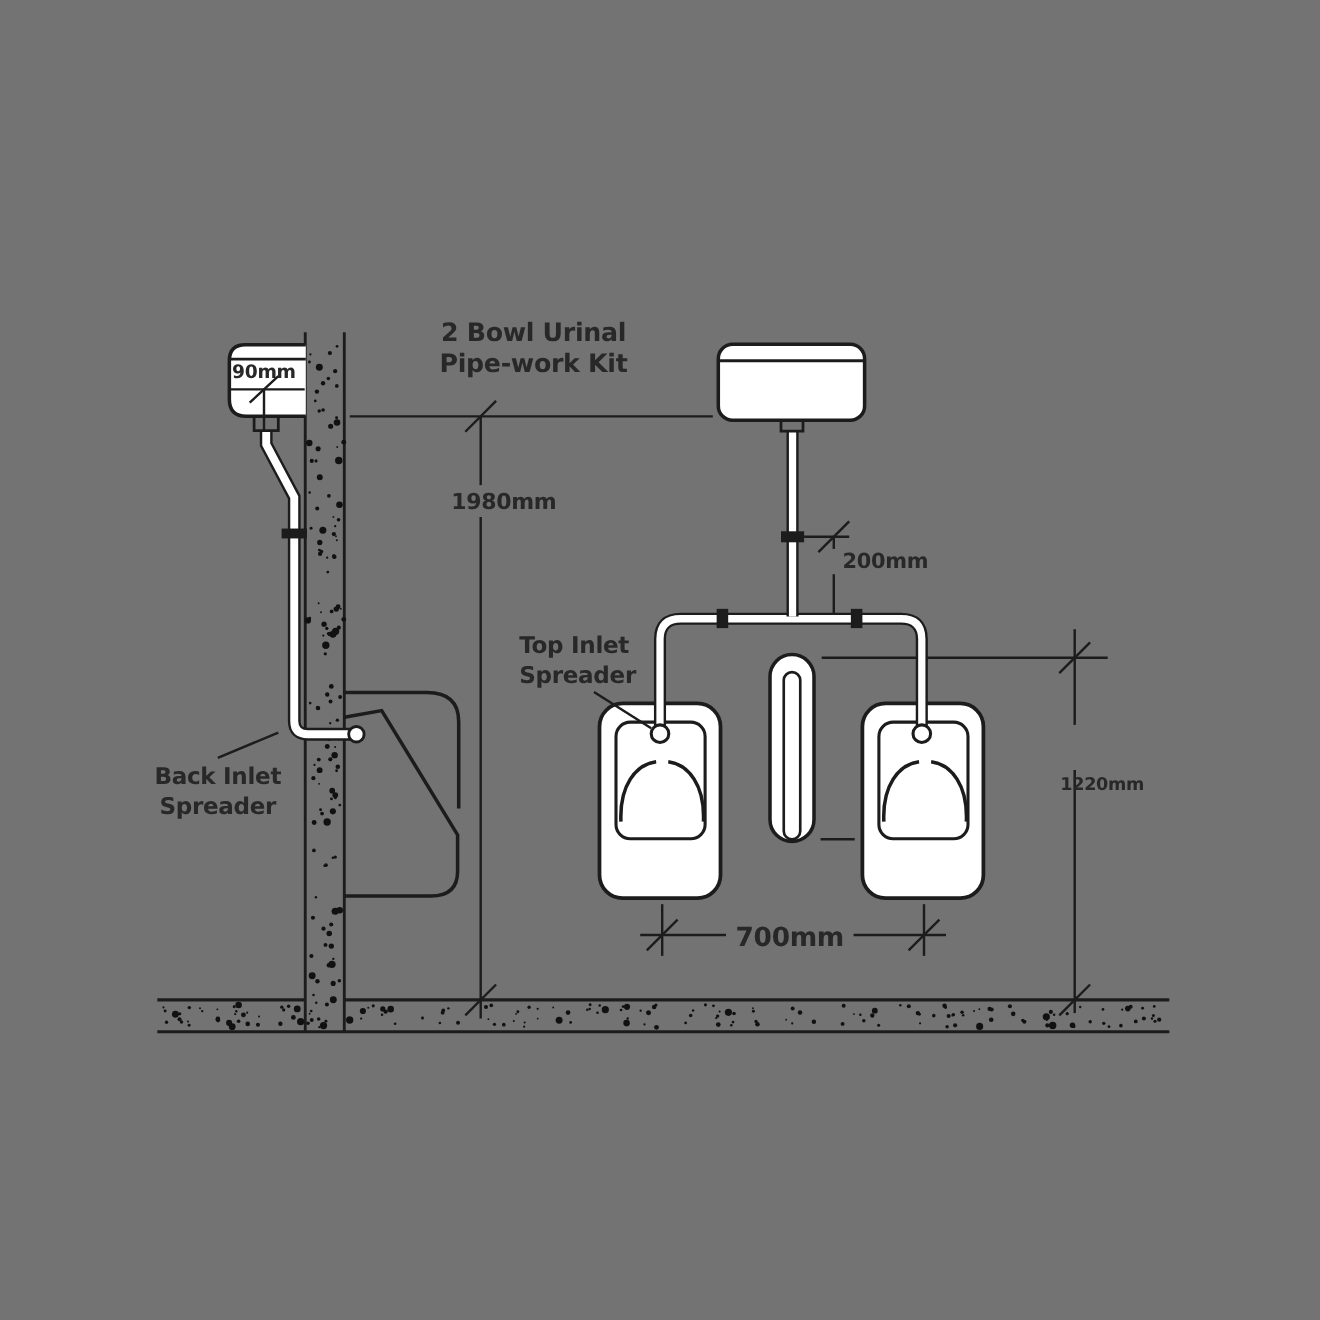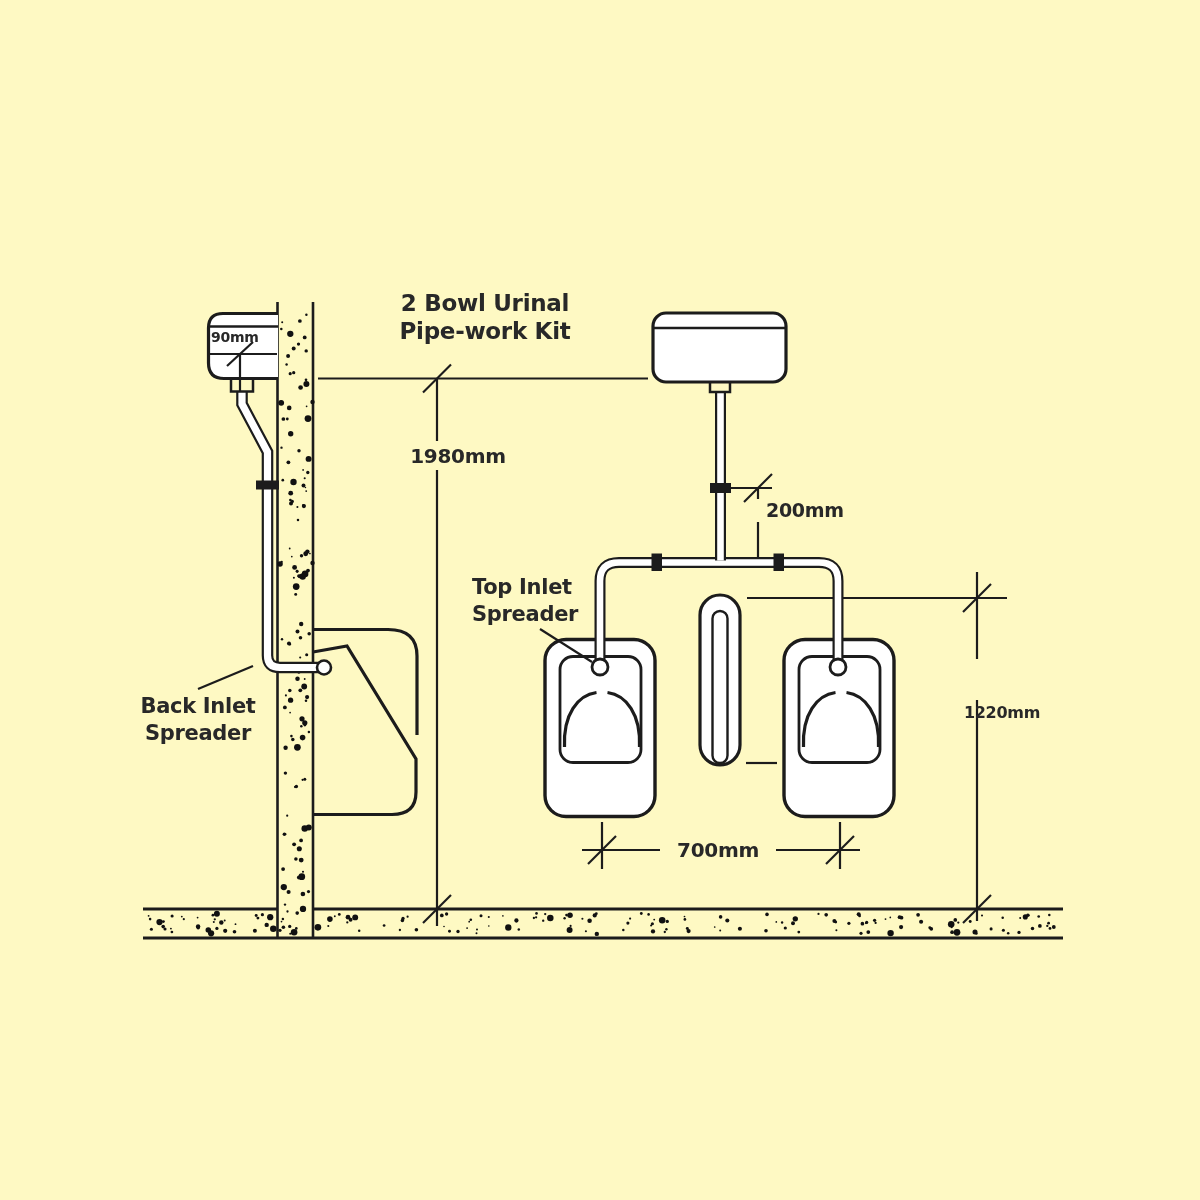--- a/index.html
+++ b/index.html
@@ -1,30 +1,30 @@
 <!DOCTYPE html>
 <html><head>
 <meta charset="utf-8">
 <style>
   html,body{margin:0;padding:0;background:#ffffff;}
   #canvas{
-    position:relative;width:1200px;height:1200px;background:#fef9c3;
+    position:relative;width:1200px;height:1200px;background:#737373;
     font-family:"DejaVu Sans","Liberation Sans",sans-serif;overflow:hidden;
   }
   #drawing{position:absolute;left:0;top:0;}
   .lbl{
     position:absolute;color:#282828;font-weight:bold;letter-spacing:-0.3px;
     white-space:nowrap;
   }
   .title{left:364px;top:289px;width:242px;text-align:center;font-size:23px;line-height:28px;}
-  .dim-90{left:211px;top:329px;font-size:14px;}
+  .dim-90{left:211px;top:329px;font-size:17px;}
   .dim-1980{left:398px;top:444px;width:120px;text-align:center;font-size:20px;}
   .dim-200{left:742px;top:499px;font-size:19px;margin-left:24px;}
   .dim-1220{left:942px;top:667px;width:120px;text-align:center;font-size:16px;margin-top:36px;}
-  .dim-700{left:658px;top:838px;width:120px;text-align:center;font-size:20px;}
+  .dim-700{left:658px;top:838px;width:120px;text-align:center;font-size:24px;}
   .top-inlet{left:472px;top:574px;font-size:21px;line-height:27px;text-align:left;}
   .back-inlet{left:128px;top:693px;width:140px;text-align:center;font-size:21px;line-height:27px;}
   .lbl div{white-space:nowrap;}
 </style>
 </head>
 <body>
 
 <div id="canvas">
 
 <svg id="drawing" width="1200" height="1200" viewBox="0 0 1200 1200" fill="none" stroke-linecap="butt">

